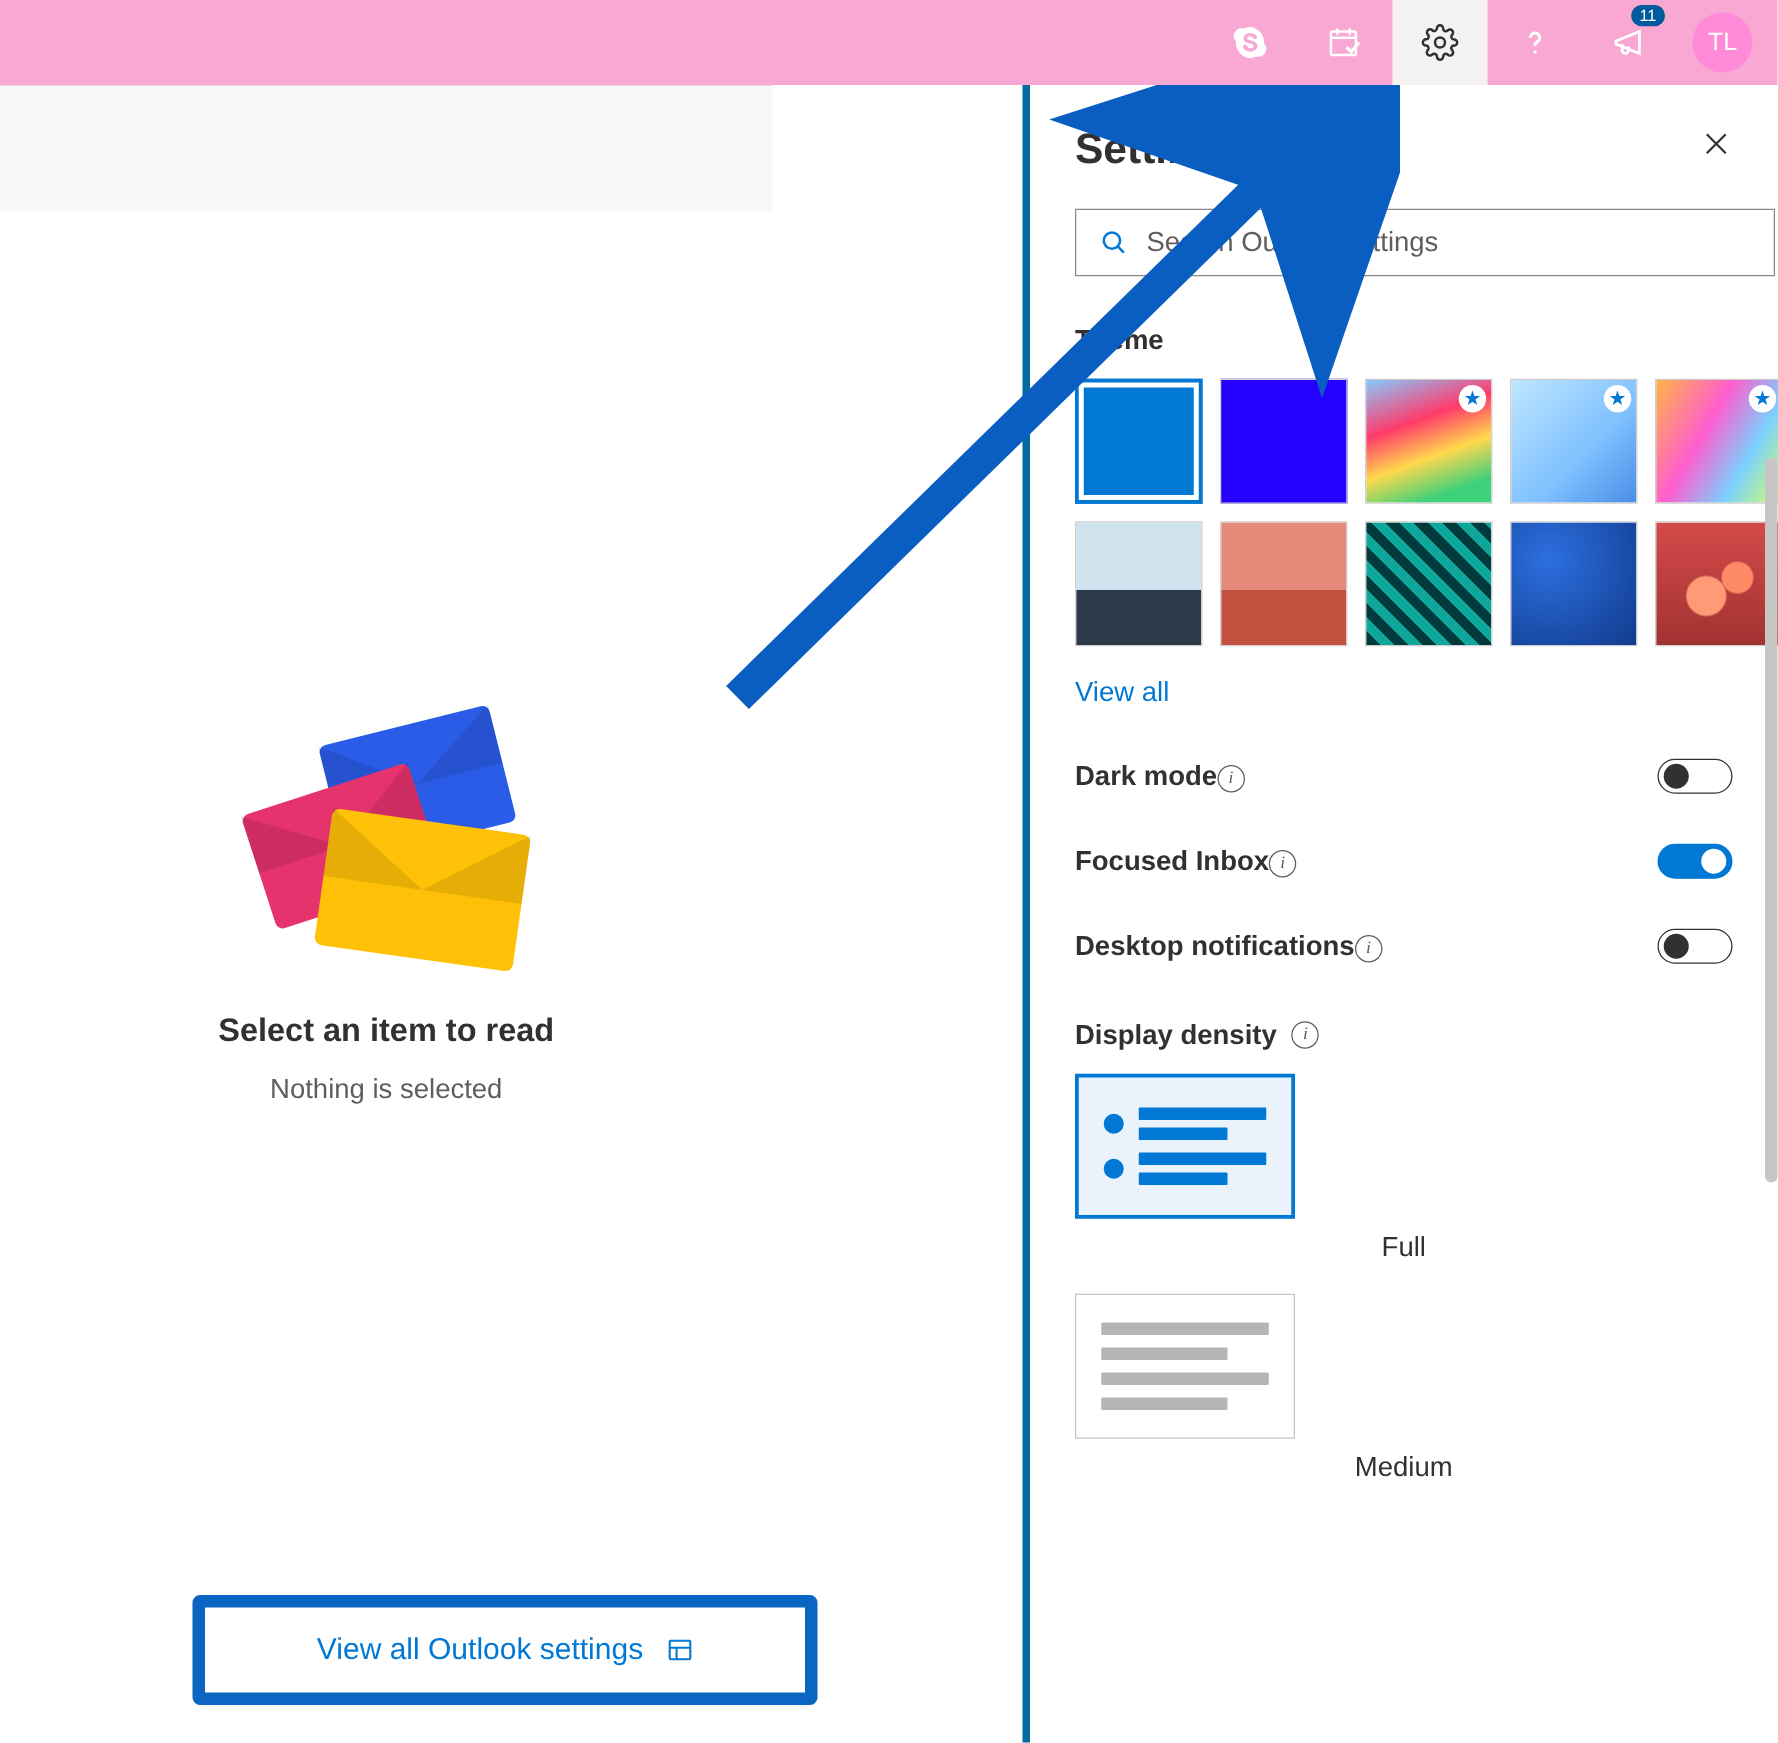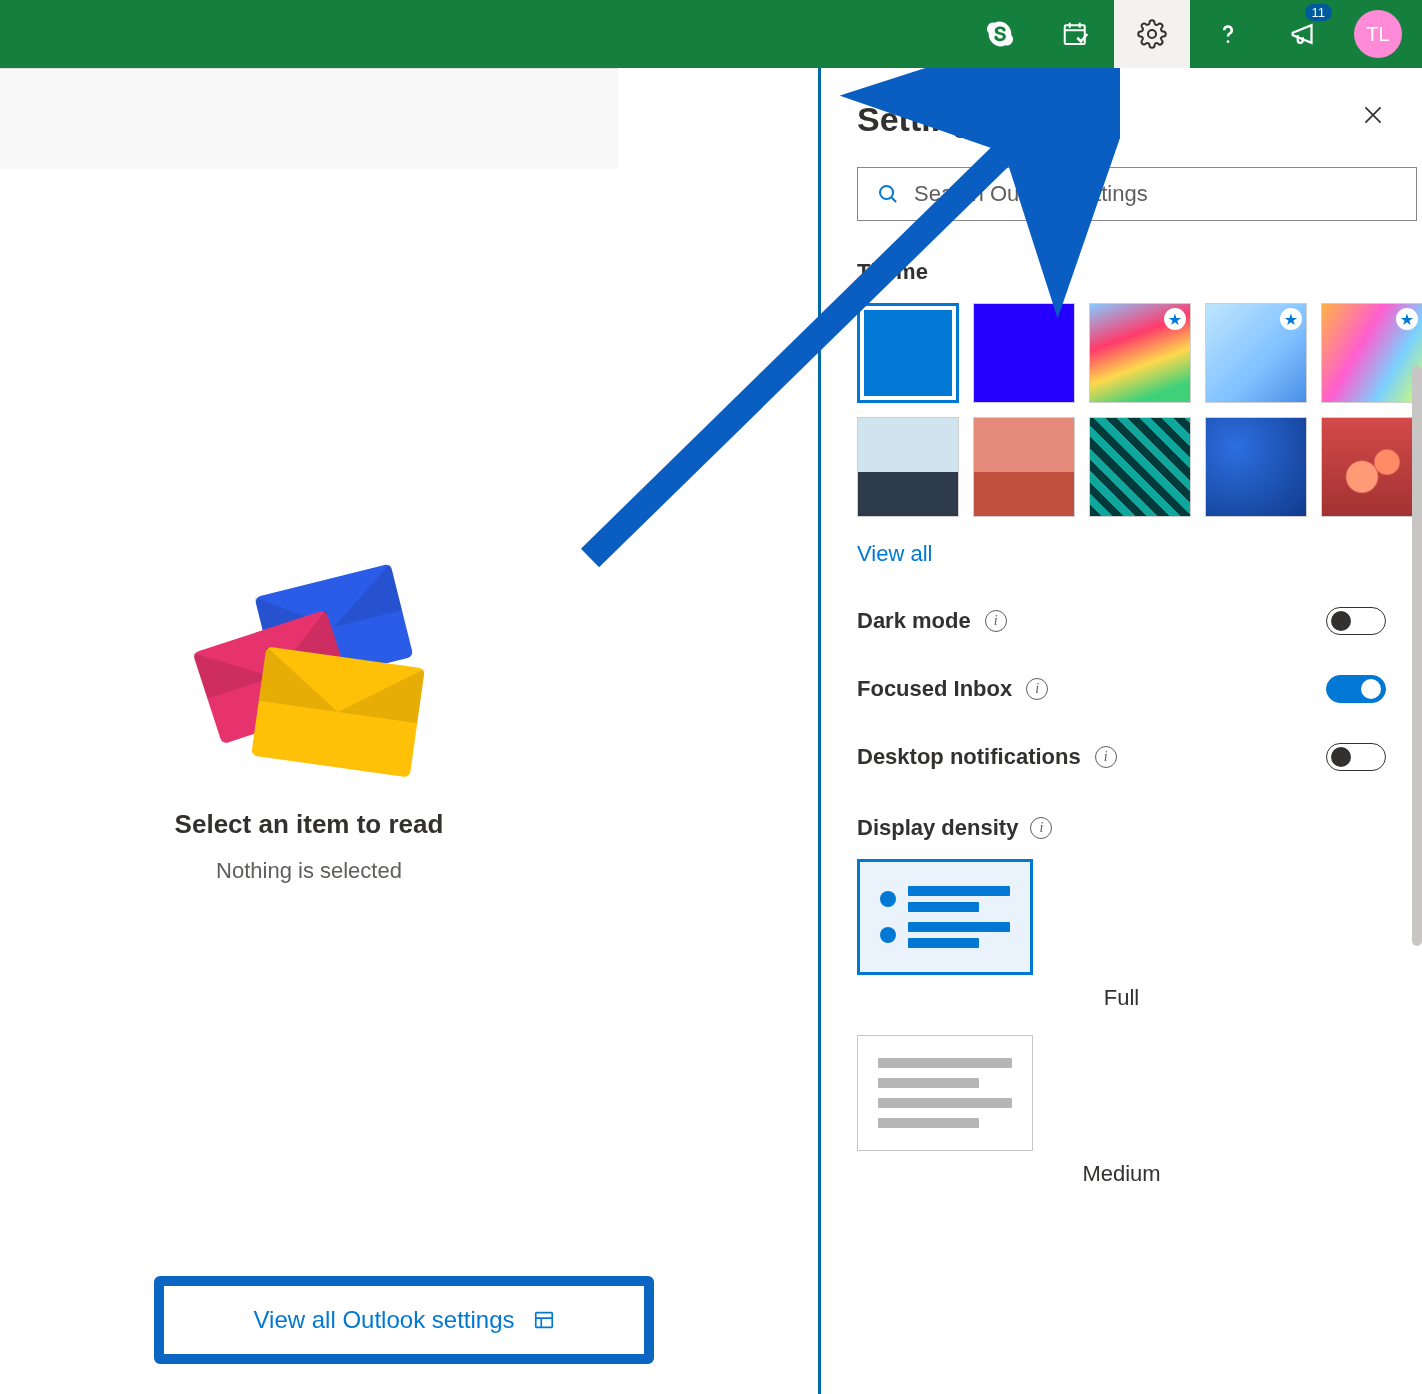--- a/index.html
+++ b/index.html
@@ -1,21 +1,21 @@
 <!DOCTYPE html>
 <html><head>
 <meta charset="utf-8">
 <style>
   * { margin: 0; padding: 0; box-sizing: border-box; font-family: "Segoe UI", -apple-system, sans-serif; }
   html, body { width: 1422px; height: 1394px; overflow: hidden; background: #ffffff; }
 
   
   .topbar {
     position: absolute; inset: 0 0 auto 0; height: 68px;
-    background: #15803d;
+    background: #f9a8d4;
     display: flex; justify-content: flex-end; align-items: stretch;
   }
   .topbar .btn {
     width: 76px; display:flex; align-items:center; justify-content:center;
     color:#fff; position:relative;
   }
   .topbar .btn.active { background:#f3f2f1; color:#323130; }
   .topbar .avatar {
     width:48px; height:48px; border-radius:50%;
     background:#ff8ad8; color:#fff; font-size:20px; font-weight:400;
@@ -48,21 +48,21 @@
   .env::after { right:0; border-left:70px solid transparent;}
   .env.yellow::before, .env.yellow::after{ border-bottom-width:55px;}
   .env.yellow::before{ border-right-width:80px;}
   .env.yellow::after { border-left-width:80px;}
   .left-pane h2 { font-size:26px; font-weight:600; color:#323130; margin-bottom:18px; }
   .left-pane p  { font-size:22px; color:#605e5c; }
 
   
   .panel {
     position:absolute; right:0; top:68px; bottom:0; width:604px;
-    background:#fff; border-left:3px solid #0369a1;
+    background:#fff; border-left:6px solid #0369a1;
     padding:32px 36px 0 36px;
   }
   .panel h1 { font-size:34px; font-weight:600; color:#323130; }
   .panel .close {
     position:absolute; top:34px; right:36px; color:#323130;
   }
   .search {
     margin-top:28px; height:54px; border:1px solid #8a8886; width:560px;
     display:flex; align-items:center; padding:0 18px; gap:14px;
   }
@@ -105,21 +105,21 @@
   .t9{ background:radial-gradient(circle at 40% 60%,#ff9a76 0 18%,transparent 20%),
                radial-gradient(circle at 65% 45%,#ff8a66 0 14%,transparent 16%),
                linear-gradient(#d44a4a,#a33232);}
 
   .viewall-link{ display:inline-block; margin-top:24px; font-size:22px; color:#0078d4; }
 
   .toggle-row{
     display:flex; align-items:center; justify-content:space-between;
     margin-top:40px;
   }
-  .toggle-row .lbl{ font-size:22px; font-weight:600; color:#323130; display:flex; align-items:center; gap:14px;}
+  .toggle-row .lbl{ font-size:22px; font-weight:600; color:#323130; display:flex; align-items:flex-end; gap:0;}
   .toggle{
     width:60px; height:28px; border-radius:16px; border:1.5px solid #323130; position:relative;
     background:#fff;
   }
   .toggle .knob{
     position:absolute; left:4px; top:3px; width:20px; height:20px; border-radius:50%;
     background:#323130;
   }
   .toggle.on{ background:#0078d4; border-color:#0078d4;}
   .toggle.on .knob{ left:auto; right:4px; background:#fff;}

